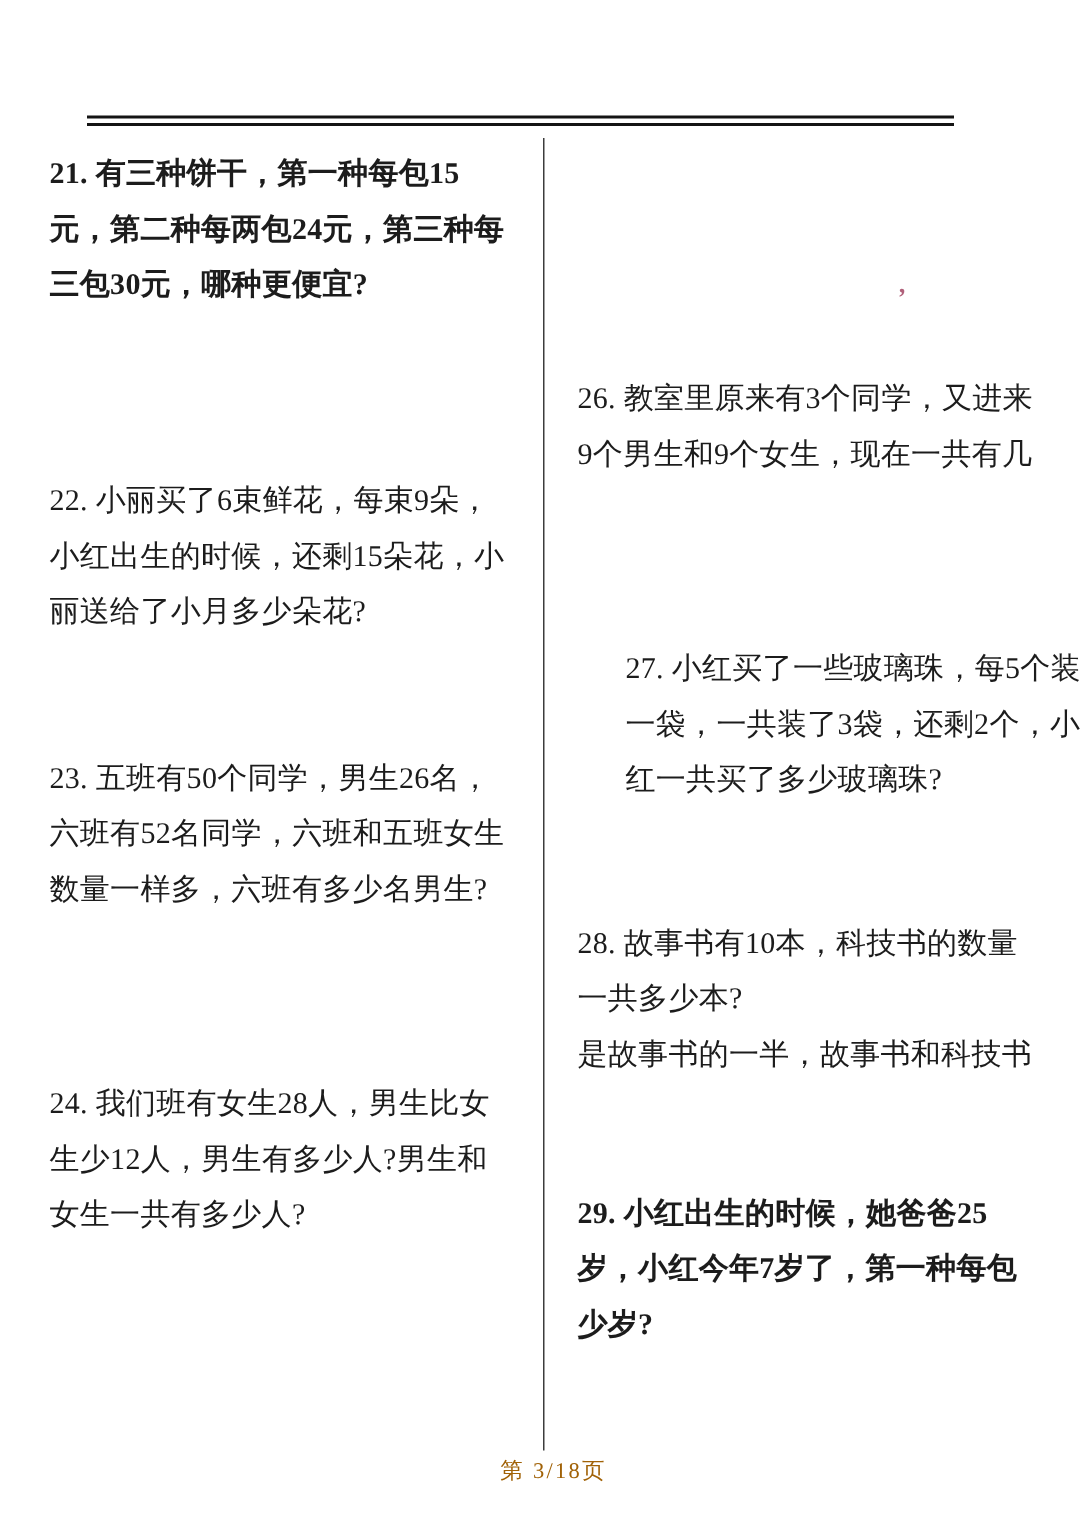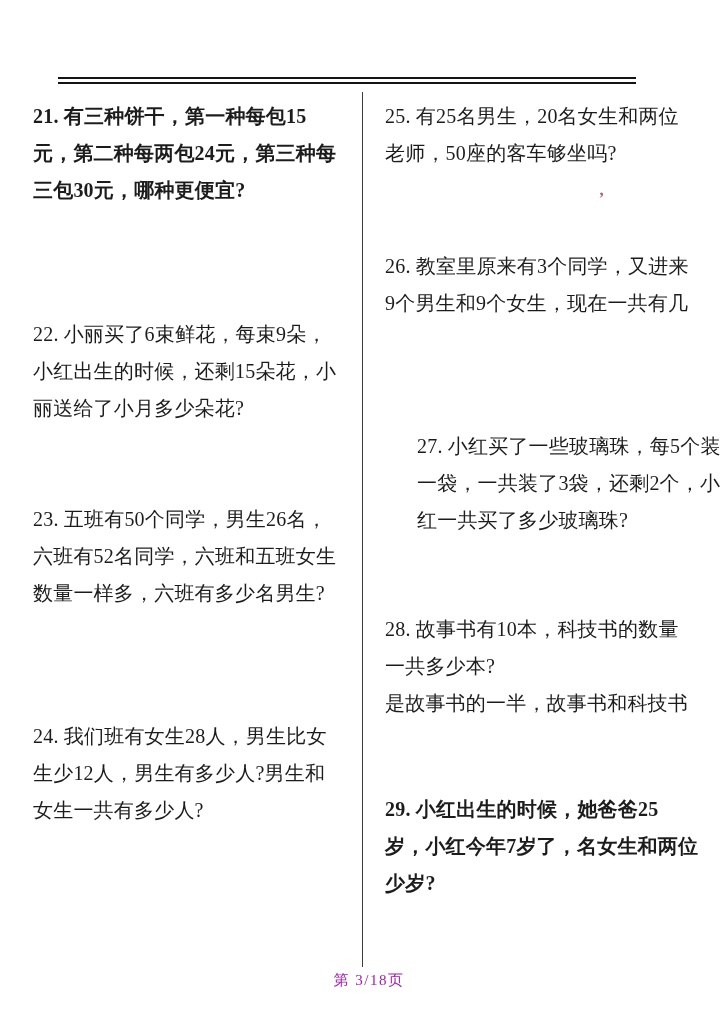--- a/index.html
+++ b/index.html
@@ -59,21 +59,21 @@
   }
   .footer {
     position: absolute;
     left: 0;
     top: 971px;
     width: 724px;
     text-align: center;
     text-indent: 14px;
     font-size: 15px;
     letter-spacing: 1.5px;
-    color: #a21caf;
+    color: #a16207;
   }
 </style>
 </head>
 <body>
 
 <div class="page">
   <div class="top-rule"></div>
   <div class="column-divider"></div>
 
   <div class="column left" id="col-left">
@@ -92,41 +92,37 @@
         <div class="line">六班有52名同学，六班和五班女生</div>
         <div class="line">数量一样多，六班有多少名男生?</div>
       </div>
       <div class="problem" style="top: 718px;">
         <div class="line">24. 我们班有女生28人，男生比女</div>
         <div class="line">生少12人，男生有多少人?男生和</div>
         <div class="line">女生一共有多少人?</div>
       </div>
     </div>
   <div class="column right" id="col-right">
-      <div class="problem" style="top: 98px;">
-        <div class="line">25. 有25名男生，20名女生和两位</div>
-        <div class="line">老师，50座的客车够坐吗?</div>
-      </div>
       <div class="problem" style="top: 248px;">
         <div class="line">26. 教室里原来有3个同学，又进来</div>
         <div class="line">9个男生和9个女生，现在一共有几</div>
       </div>
       <div class="problem" style="top: 428px; margin-left: 32px;">
         <div class="line">27. 小红买了一些玻璃珠，每5个装</div>
         <div class="line">一袋，一共装了3袋，还剩2个，小</div>
         <div class="line">红一共买了多少玻璃珠?</div>
       </div>
       <div class="problem" style="top: 611px;">
         <div class="line">28. 故事书有10本，科技书的数量</div>
         <div class="line">一共多少本?</div>
         <div class="line">是故事书的一半，故事书和科技书</div>
       </div>
       <div class="problem" style="top: 791px; font-weight: bold;">
         <div class="line">29. 小红出生的时候，她爸爸25</div>
-        <div class="line">岁，小红今年7岁了，名女生和两位</div>
+        <div class="line">岁，小红今年7岁了，第一种每包</div>
         <div class="line">少岁?</div>
       </div>
     </div>
 
   <span class="red-mark">,</span>
 
   <div class="footer">第 3/18页</div>
 </div>
 
 </body></html>

